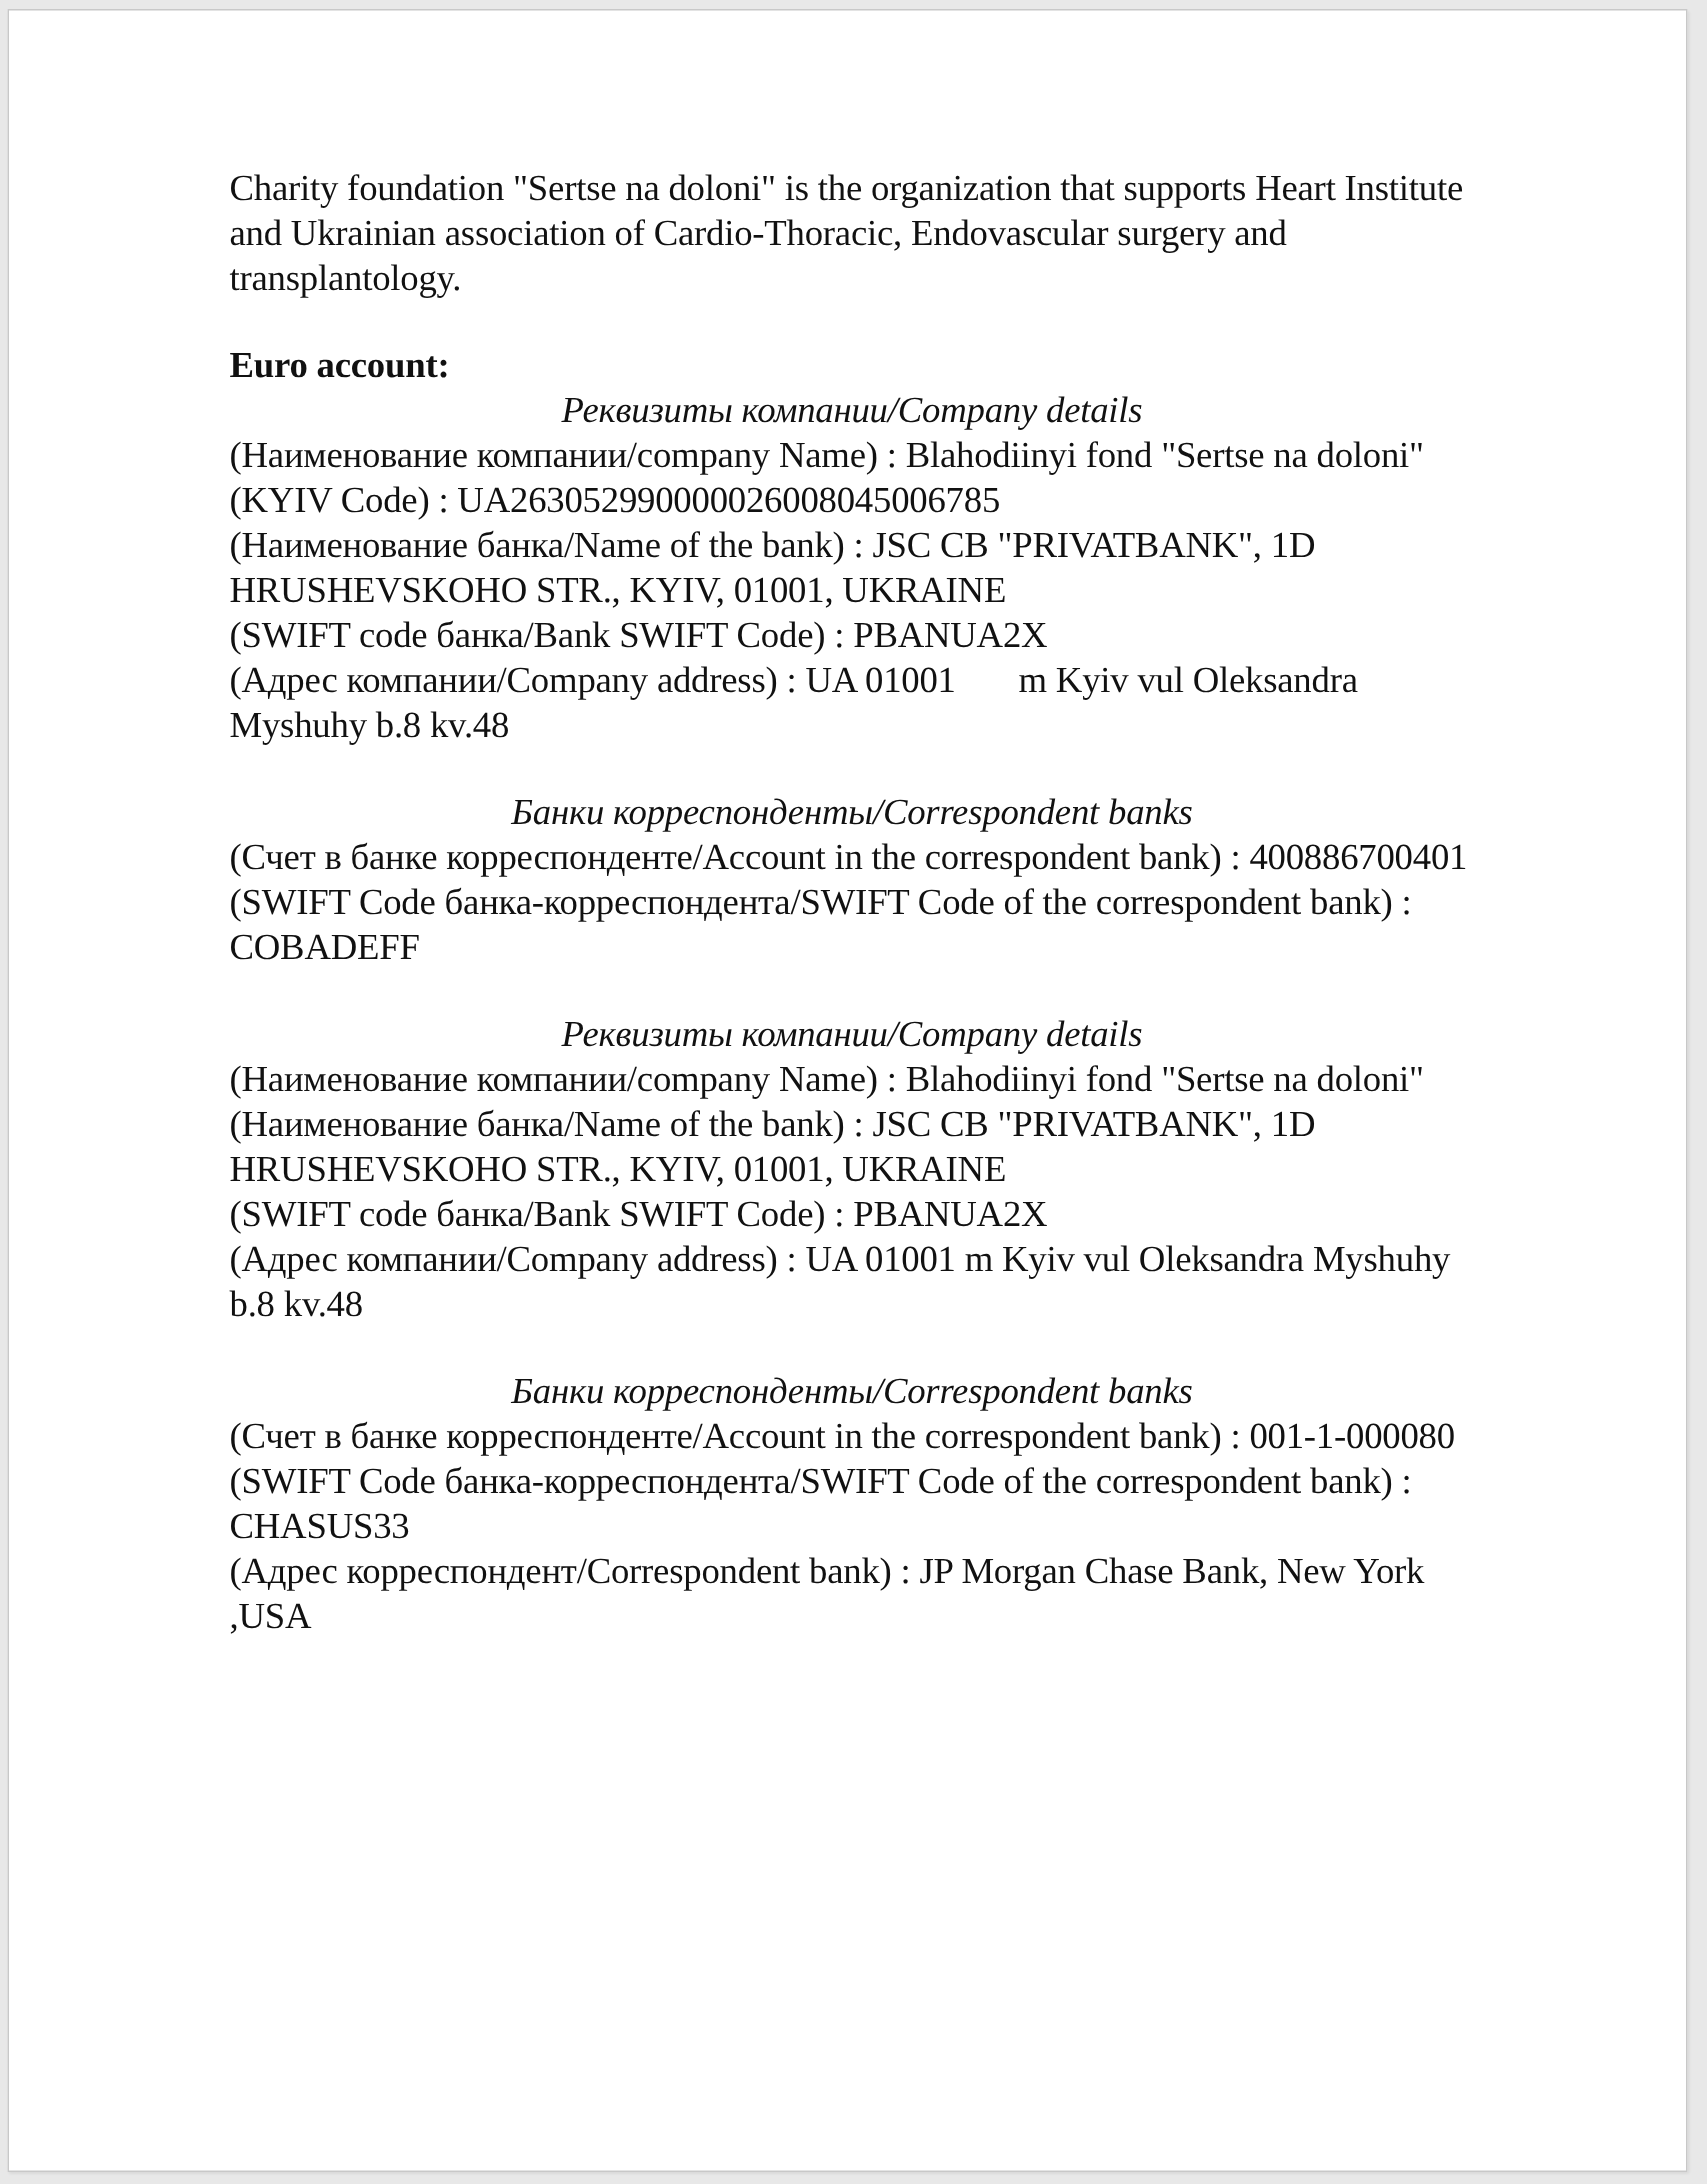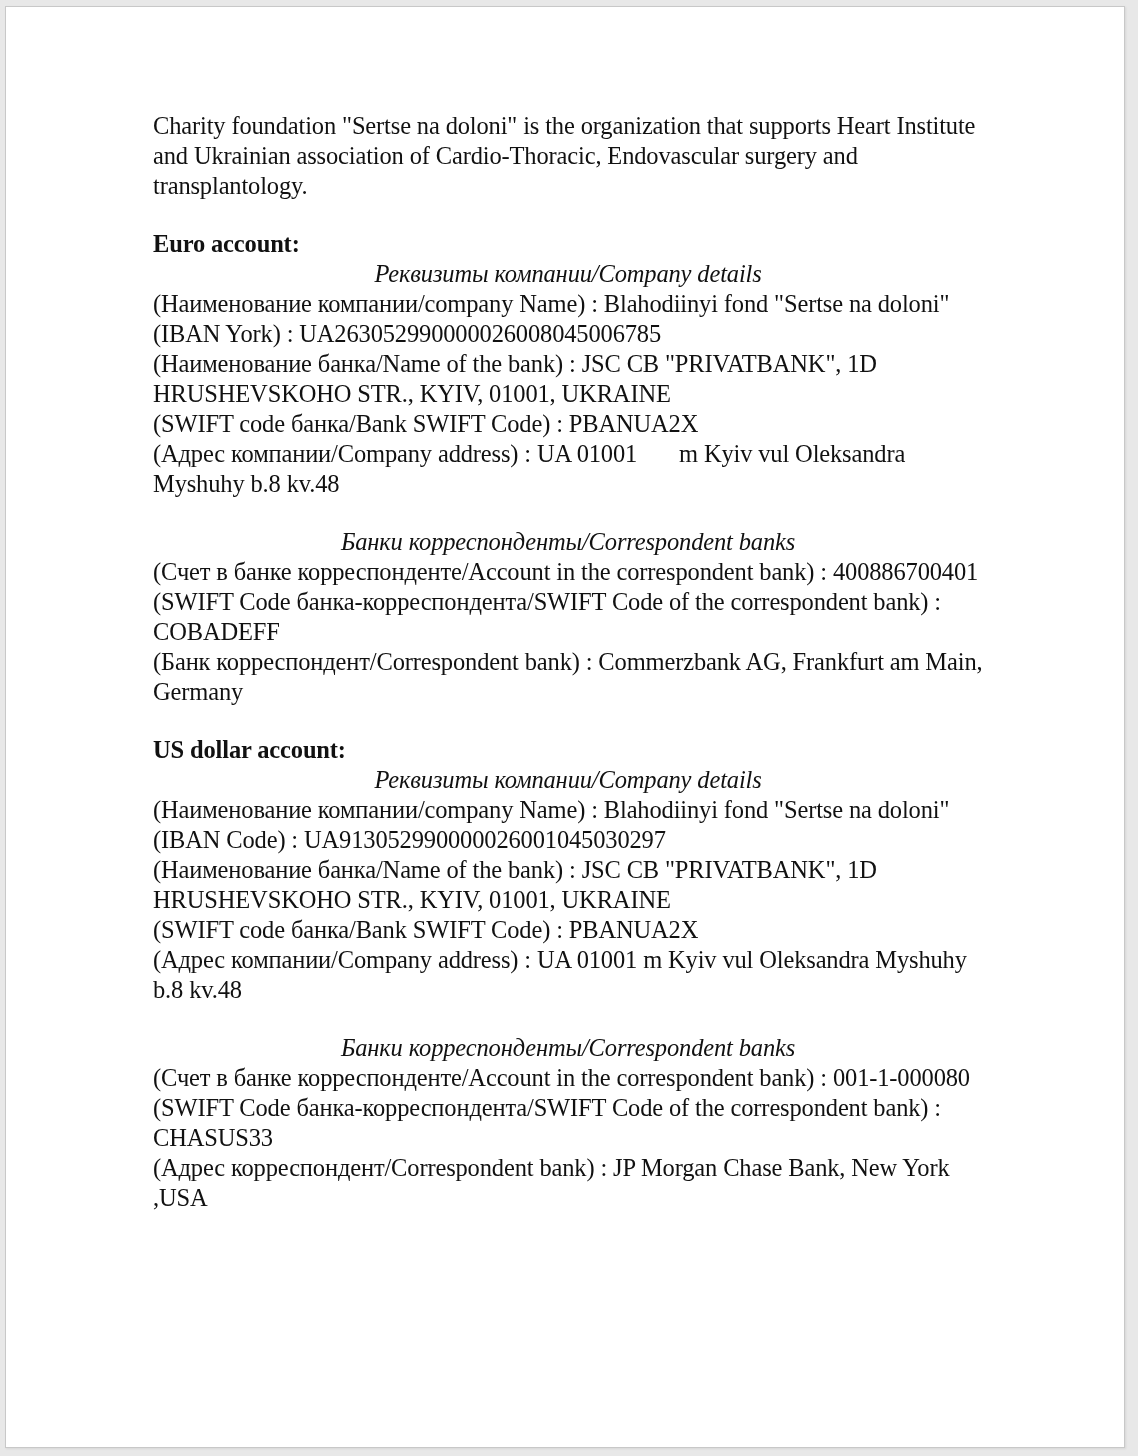--- a/index.html
+++ b/index.html
@@ -47,40 +47,37 @@
   <div class="content">
 
     <p class="para">Charity foundation "Sertse na doloni" is the organization that supports Heart Institute and Ukrainian association of Cardio-Thoracic, Endovascular surgery and transplantology.</p>
 
     <div class="gap"></div>
 
     <section>
       <p class="line heading">Euro account:</p>
       <p class="line italic">Реквизиты компании/Company details</p>
       <p class="line">(Наименование компании/company Name) :  Blahodiinyi fond "Sertse na doloni"</p>
-      <p class="line">(IBAN York) : UA263052990000026008045006785</p>
+      <p class="line">(KYIV Code) : UA263052990000026008045006785</p>
       <p class="line">(Наименование банка/Name of the bank) : JSC CB "PRIVATBANK", 1D HRUSHEVSKOHO STR., KYIV, 01001, UKRAINE</p>
       <p class="line">(SWIFT code банка/Bank SWIFT Code) : PBANUA2X</p>
       <p class="line">(Адрес компании/Company address) : UA 01001&nbsp;&nbsp;&nbsp;&nbsp;&nbsp;&nbsp; m Kyiv vul Oleksandra Myshuhy b.8 kv.48</p>
 
       <div class="gap"></div>
 
       <p class="line italic">Банки корреспонденты/Correspondent banks</p>
       <p class="line">(Счет в банке корреспонденте/Account in the correspondent bank) : 400886700401</p>
       <p class="line">(SWIFT Code банка-корреспондента/SWIFT Code of the correspondent bank) : COBADEFF</p>
-      <p class="line">(Банк корреспондент/Correspondent bank) : Commerzbank AG, Frankfurt am Main, Germany</p>
     </section>
 
     <div class="gap"></div>
 
     <section>
-      <p class="line heading">US dollar account:</p>
       <p class="line italic">Реквизиты компании/Company details</p>
       <p class="line">(Наименование компании/company Name) : Blahodiinyi fond "Sertse na doloni"</p>
-      <p class="line">(IBAN Code) : UA913052990000026001045030297</p>
       <p class="line">(Наименование банка/Name of the bank) : JSC CB "PRIVATBANK", 1D HRUSHEVSKOHO STR., KYIV, 01001, UKRAINE</p>
       <p class="line">(SWIFT code банка/Bank SWIFT Code) : PBANUA2X</p>
       <p class="line">(Адрес компании/Company address) : UA 01001 m Kyiv vul Oleksandra Myshuhy b.8 kv.48</p>
 
       <div class="gap"></div>
 
       <p class="line italic">Банки корреспонденты/Correspondent banks</p>
       <p class="line">(Счет в банке корреспонденте/Account in the correspondent bank) : 001-1-000080</p>
       <p class="line">(SWIFT Code банка-корреспондента/SWIFT Code of the correspondent bank) : CHASUS33</p>
       <p class="line">(Адрес корреспондент/Correspondent bank) : JP Morgan Chase Bank, New York ,USA</p>

